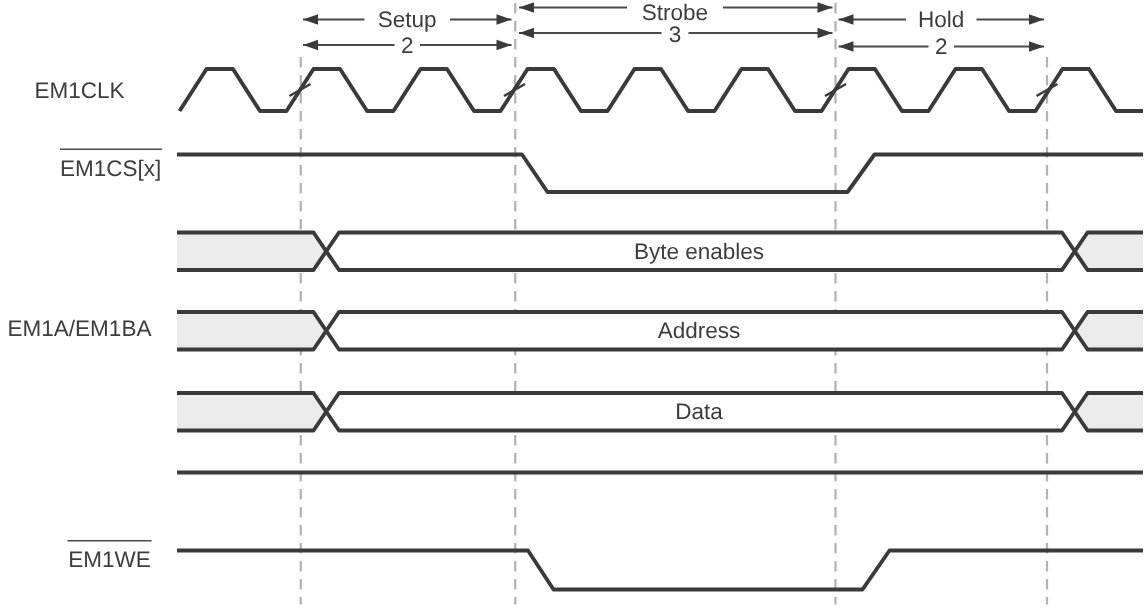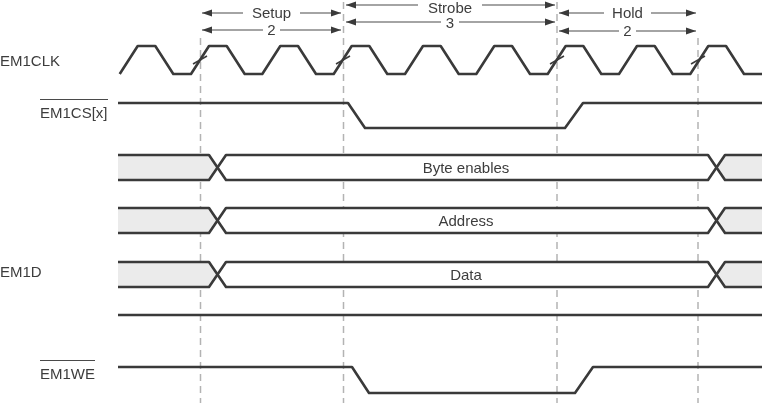--- a/index.html
+++ b/index.html
@@ -2,21 +2,21 @@
 <html><head>
 <meta charset="utf-8">
 <style>
   html,body { margin:0; padding:0; background:#ffffff; }
   .stage {
     position:relative; width:764px; height:405px; background:#ffffff;
     font-family:"Liberation Sans", sans-serif; overflow:hidden;border-radius:16px;
   }
   .stage svg { position:absolute; left:0; top:0; }
   .sig-label {
-    position:absolute; left:0; width:106px; text-align:left;
+    position:absolute; left:0; width:106px; text-align:center;
     font-size:15px; color:#3d3d3d; line-height:18px; white-space:nowrap;
   }
   .sig-label .ov {
     display:inline-block; border-top:1.5px solid #4a4a4a; padding-top:4px;margin-left:40px;
   }
   .wave   { fill:none; stroke:#3a3a3a; stroke-width:2.6; stroke-linejoin:round; stroke-linecap:butt; }
   .busfill{ fill:#ebebeb; stroke:none; }
   .buswhite{ fill:#ffffff; stroke:#3a3a3a; stroke-width:2.6; stroke-linejoin:round; }
   .busline{ fill:none; stroke:#3a3a3a; stroke-width:2.6; stroke-linejoin:round; }
   .guide  { stroke:#b3b3b3; stroke-width:1.5; stroke-dasharray:7 5; fill:none; }
@@ -122,16 +122,16 @@
       <text class="bustext" x="466" y="279.5" text-anchor="middle">Data</text>
     </g>
 
     <line class="wave" x1="118" y1="315" x2="762" y2="315"></line>
 
     <path class="wave" d="M118,367 H352 L369,393 H575 L593,367 H762"></path>
   </svg>
 
   <div class="sig-label" style="top:52px"><span>EM1CLK</span></div>
   <div class="sig-label" style="top:99px"><span class="ov">EM1CS[x]</span></div>
-  <div class="sig-label" style="top:263px"><span>EM1D</span></div>
+  <div class="sig-label" style="top:211px"><span>EM1A/EM1BA</span></div>
   <div class="sig-label" style="top:360px"><span class="ov">EM1WE</span></div>
 
 </div>
 
 </body></html>

